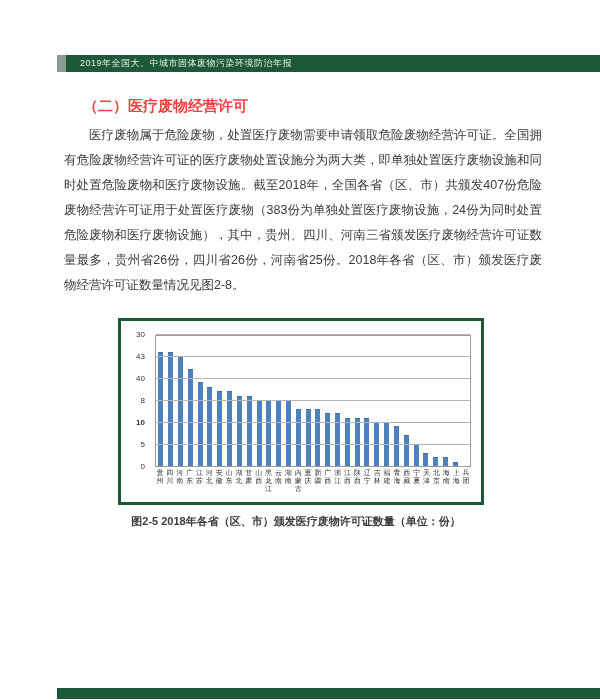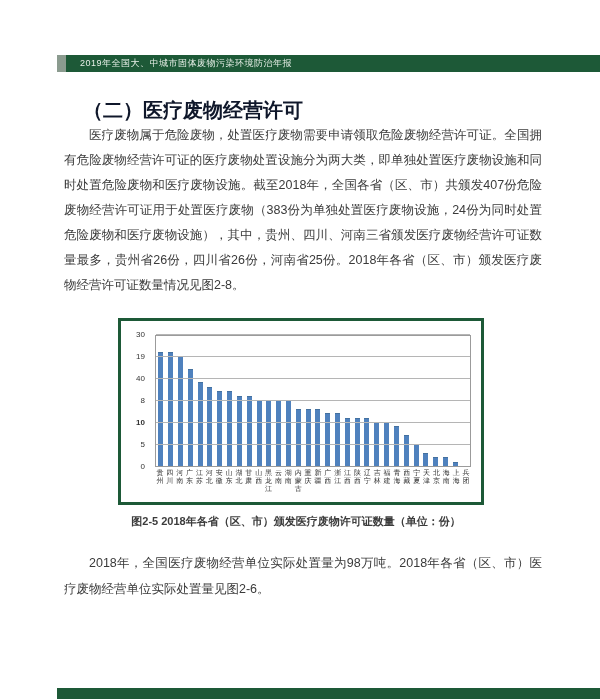--- a/index.html
+++ b/index.html
@@ -4,21 +4,21 @@
 <style>
   * { margin:0; padding:0; box-sizing:border-box; }
   html,body { width:600px; height:700px; background:#ffffff; font-family:"Liberation Sans","DejaVu Sans",sans-serif; }
   .page { position:relative; width:600px; height:700px; background:#fff; overflow:hidden; }
 
   .header-accent { position:absolute; left:57px; top:55px; width:9px; height:17px; background:#8b9b8f; }
   .header-bar { position:absolute; left:66px; top:55px; right:0; height:17px; background:#1d5937;
                 display:flex; align-items:center; padding-left:14px; }
   .header-bar span { color:#e7efe7; font-size:9px; letter-spacing:0.5px; }
 
-  .section-heading { position:absolute; left:83px; top:97px; font-size:20px; font-weight:bold; color:#0f172a; }
+  .section-heading { position:absolute; left:83px; top:97px; font-size:15px; font-weight:bold; color:#ef4444; }
 
   .body-para { position:absolute; left:64px; width:478px; font-size:12.5px; color:#3a3a3a;
                line-height:25px; text-align:justify; text-indent:2em; }
   .para1 { top:123px; }
   .para2 { top:550px; line-height:26px; }
 
   .chart-box { position:absolute; left:118px; top:318px; width:366px; height:187px;
                border:3px solid #1d5937; background:#fff; }
   .chart-inner { position:relative; width:100%; height:100%; background:#fff; }
 
@@ -57,21 +57,21 @@
   <div class="body-para para1">医疗废物属于危险废物，处置医疗废物需要申请领取危险废物经营许可证。全国拥有危险废物经营许可证的医疗废物处置设施分为两大类，即单独处置医疗废物设施和同时处置危险废物和医疗废物设施。截至2018年，全国各省（区、市）共颁发407份危险废物经营许可证用于处置医疗废物（383份为单独处置医疗废物设施，24份为同时处置危险废物和医疗废物设施），其中，贵州、四川、河南三省颁发医疗废物经营许可证数量最多，贵州省26份，四川省26份，河南省25份。2018年各省（区、市）颁发医疗废物经营许可证数量情况见图2-8。</div>
 
   <div class="chart-box">
     <div class="chart-inner">
       <div class="y-labels">
           <div class="y-label" style="bottom: 0px;">0</div>
           <div class="y-label" style="bottom: 22px;">5</div>
           <div class="y-label" style="bottom: 44px; font-weight: bold;">10</div>
           <div class="y-label" style="bottom: 66px;">8</div>
           <div class="y-label" style="bottom: 88px;">40</div>
-          <div class="y-label" style="bottom: 110px;">19</div>
+          <div class="y-label" style="bottom: 110px;">43</div>
           <div class="y-label" style="bottom: 132px;">30</div>
         </div>
       <div class="plot-area">
         <div class="bars">
             <div class="bar-slot">
               <div class="bar" style="height: 114px; background: rgb(79, 129, 189);"></div>
             </div>
             <div class="bar-slot">
               <div class="bar" style="height: 114px; background: rgb(79, 129, 189);"></div>
             </div>
@@ -269,17 +269,16 @@
           </div>
           <div class="x-label">
             <span>兵团</span>
           </div>
         </div>
     </div>
   </div>
 
   <div class="figure-caption">图2-5 2018年各省（区、市）颁发医疗废物许可证数量（单位：份）</div>
 
-  <div class="body-para para2">2018年，全国医疗废物经营单位实际处置量为98万吨。2018年各省（区、市）医疗废物经营单位实际处置量见图2-6。</div>
 
   <div class="footer-bar"></div>
 
 </div>
 
 </body></html>

